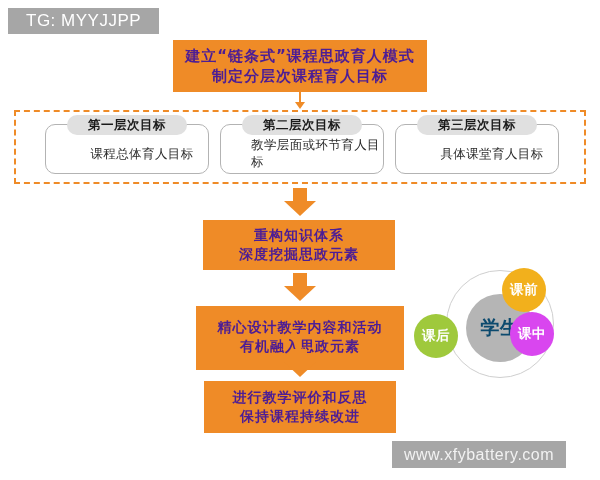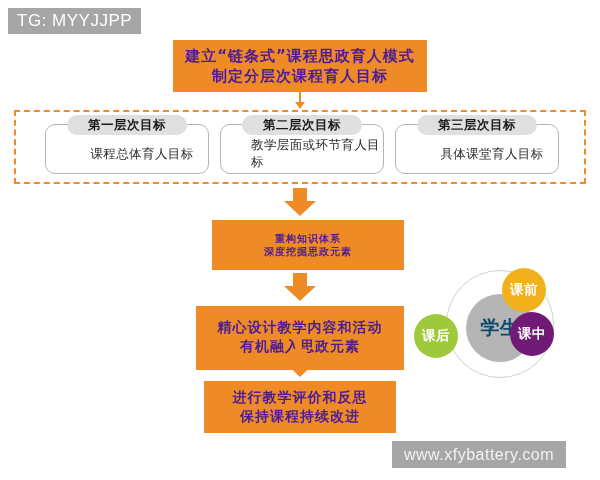--- a/index.html
+++ b/index.html
@@ -29,21 +29,21 @@
     font-family: "Liberation Sans", sans-serif;
     letter-spacing: 0.5px;
     display: flex;
     align-items: center;
     white-space: nowrap;
   }
   #wm-top {
     left: 8px;
     top: 8px;
     height: 26px;
-    padding: 0 9px;
+    padding: 0 18px;
     font-size: 17px;
   }
   #wm-bottom {
     left: 392px;
     top: 441px;
     height: 27px;
     padding: 0 12px;
     font-size: 16px;
     color: #f2f2f2;
   }
@@ -120,25 +120,25 @@
   .tier-body {
     font-size: 12.5px;
     color: #2b2b2b;
     letter-spacing: 0.4px;
     padding-top: 10px;
     margin-left: 30px;
   }
 
   
   #proc-box-1 {
-    left: 212px;
+    left: 203px;
     top: 220px;
     width: 192px;
     height: 50px;
-    font-size: 10px;
+    font-size: 14px;
   }
   #proc-box-2 {
     left: 196px;
     top: 306px;
     width: 208px;
     height: 64px;
     font-size: 14px;
     font-family: Liberation Serif, serif;
   }
   #proc-box-3 {
@@ -236,21 +236,21 @@
     height: 44px;
     background: #f2b01c;
     font-size: 13.5px;
     margin-left: 32px;
   }
   #node-right {
     left: 106px;
     top: 44px;
     width: 44px;
     height: 44px;
-    background: #701a75;
+    background: #d946ef;
     font-size: 13.5px;
   }
   #node-left {
     left: 10px;
     top: 46px;
     width: 44px;
     height: 44px;
     background: #9fc93c;
     font-size: 13.5px;
   }

